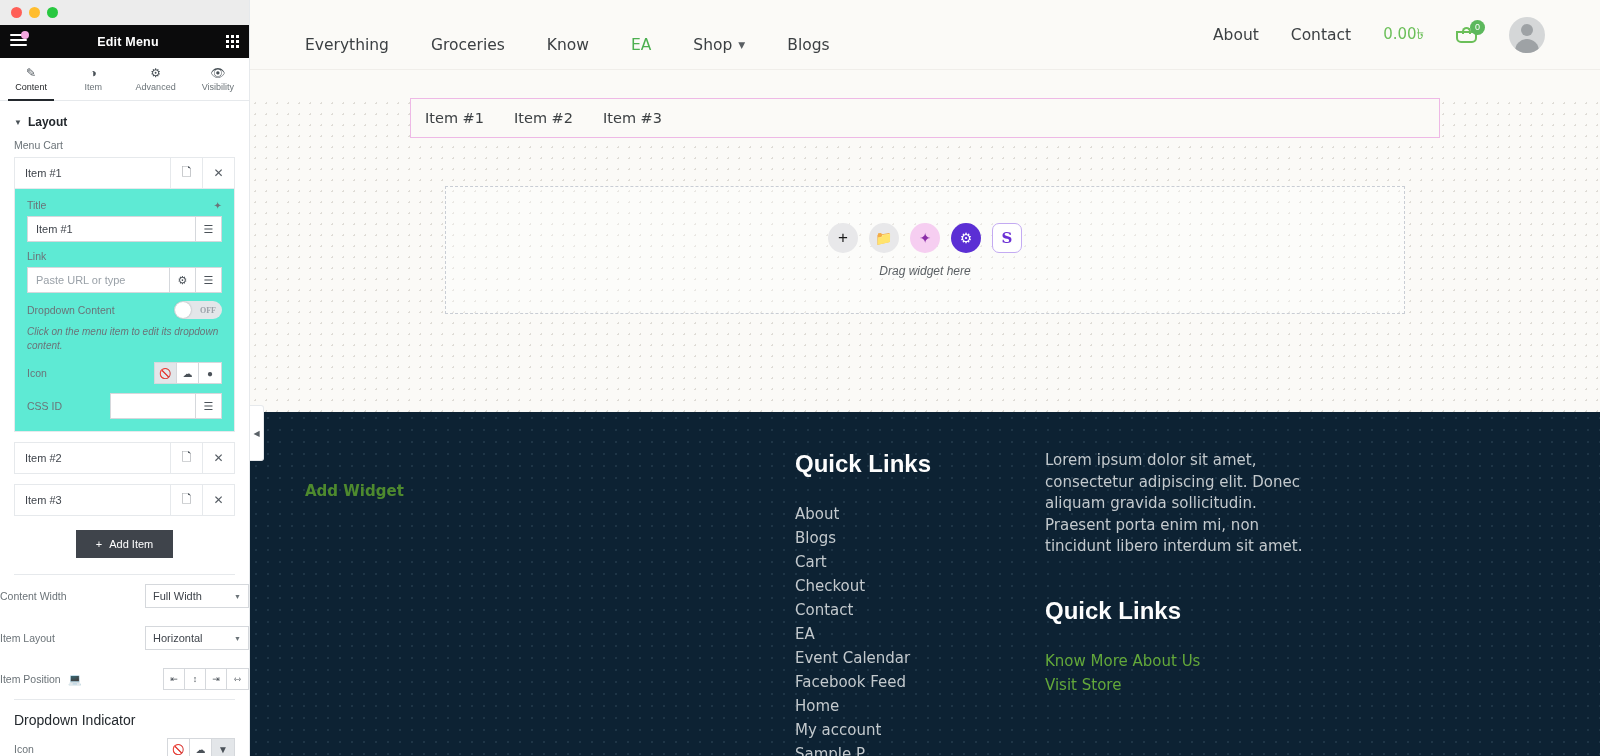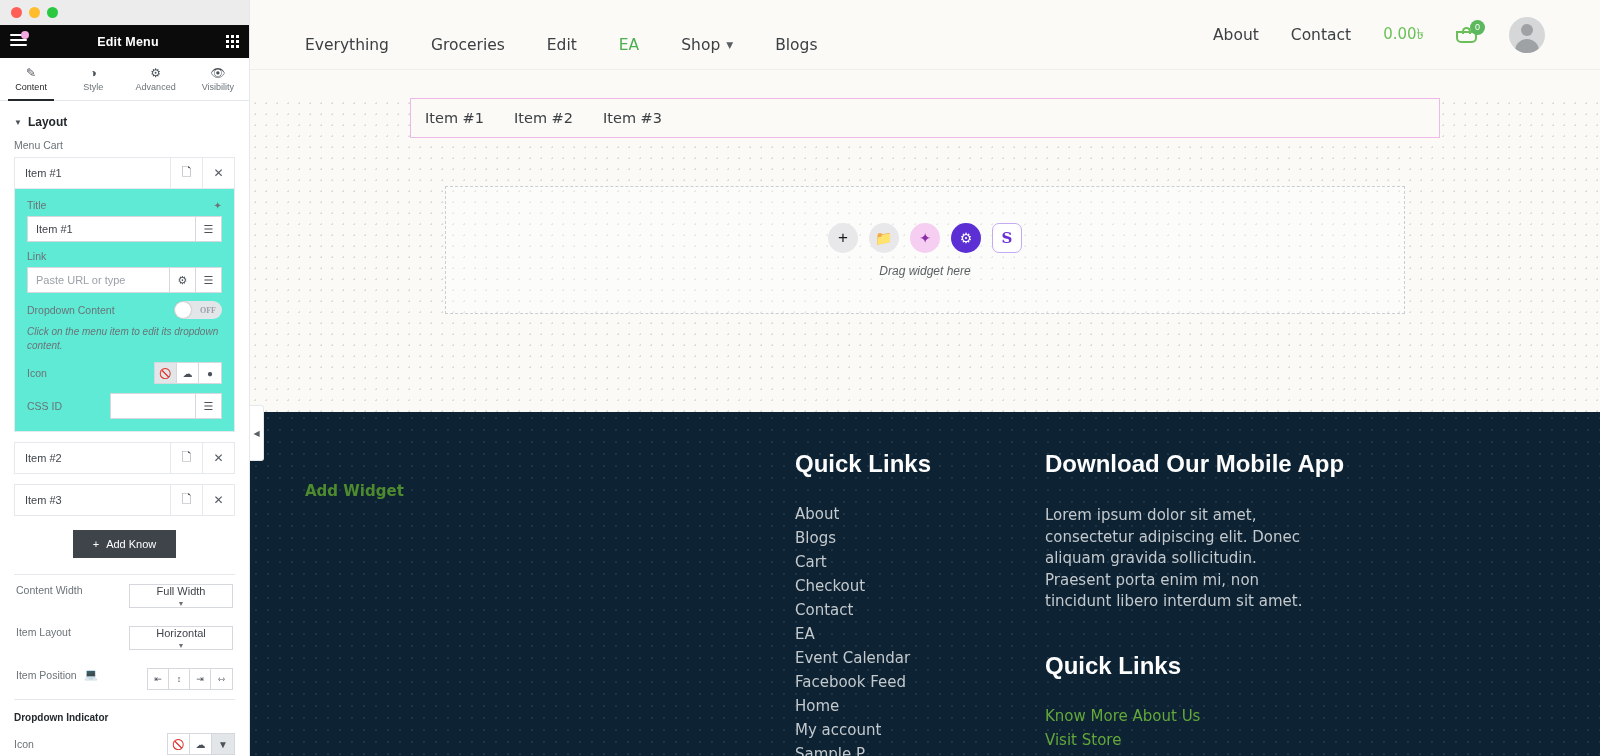--- a/index.html
+++ b/index.html
@@ -152,39 +152,39 @@
   .add-item-btn {
     background: #3f444b; color: #fff; border: none;
     font-size: 11px; padding: 8px 20px; cursor: pointer;
     display: flex; align-items: center; gap: 7px;
     font-family: "Liberation Sans", sans-serif;
   }
 
   .divider { height: 1px; background: #e6e9ec; margin: 0 14px; }
 
   .opt-row {
-    display: flex; align-items: flex-start; justify-content: space-between;
-    padding: 9px 16px;
+    display: flex; align-items: center; justify-content: space-between;
+    padding: 9px 0;
   }
   .opt-lbl { font-size: 10.5px; color: #6b7378; display: flex; align-items: center; gap: 8px; }
   .select-box {
     width: 104px; height: 24px; border: 1px solid #d5d8dc; background: #fff;
     display: flex; align-items: center; justify-content: space-between;
-    padding: 0 7px; font-size: 11px; color: #3f444b; cursor: pointer; flex-direction: column;
+    padding: 0 7px; font-size: 11px; color: #3f444b; cursor: pointer;
   }
   .select-box .sc { font-size: 7px; color: #6b7378; }
   .device-ico { font-size: 11px; color: #6b7378; cursor: pointer; }
   .align-choices { display: flex; border: 1px solid #d5d8dc; height: 22px; }
   .align-choices .ch {
     width: 21px; display:flex; align-items:center; justify-content:center;
     border-right: 1px solid #d5d8dc; cursor: pointer; font-size: 9px; color: #4b5259;
   }
   .align-choices .ch:last-child { border-right: none; }
 
-  .subhead { font-size: 10px; font-weight: bold; color: #23282d; padding: 12px 14px 10px; }
+  .subhead { font-size: 14px; font-weight: normal; color: #23282d; padding: 12px 14px 10px; }
   .trunc-row { display:flex; align-items:center; justify-content:space-between; padding: 0 14px; }
 
   
   .collapse-handle {
     position: absolute; left: 250px; top: 405px;
     width: 14px; height: 56px;
     background: #fff; border: 1px solid #e6e9ec; border-left: none;
     border-radius: 0 3px 3px 0;
     display: flex; align-items: center; justify-content: center;
     cursor: pointer; z-index: 9; font-size: 8px; color: #5a6167;
@@ -358,21 +358,21 @@
       </div>
     </div>
 
     <div class="tabs">
       <div class="tab active">
         <span class="t-ico">✎</span>
         <span class="t-lbl">Content</span>
       </div>
       <div class="tab">
         <span class="t-ico">◑</span>
-        <span class="t-lbl">Style</span>
+        <span class="t-lbl">Item</span>
       </div>
       <div class="tab">
         <span class="t-ico">⚙</span>
         <span class="t-lbl">Advanced</span>
       </div>
       <div class="tab">
         <span class="t-ico">👁</span>
         <span class="t-lbl">Visibility</span>
       </div>
     </div>
@@ -450,21 +450,21 @@
         <div class="rep-row" style="margin-top:10px">
           <div class="rep-title">Item #3</div>
           <div class="rep-btn">🗋</div>
           <div class="rep-btn">✕</div>
         </div>
       </div>
 
       <div class="addbtn-wrap">
         <button class="add-item-btn">
           <span>+</span>
-          <span>Add Know</span>
+          <span>Add Item</span>
         </button>
       </div>
 
       <div class="divider"></div>
 
       <div class="opt-row">
         <span class="opt-lbl">Content Width</span>
         <div class="select-box">
           <span>Full Width</span>
           <span class="sc">▼</span>
@@ -516,21 +516,21 @@
 
     <nav class="site-nav">
       <div class="nav-left">
         <div class="nav-link">
           <span>Everything</span>
         </div>
         <div class="nav-link">
           <span>Groceries</span>
         </div>
         <div class="nav-link">
-          <span>Edit</span>
+          <span>Know</span>
         </div>
         <div class="nav-link accent">
           <span>EA</span>
         </div>
         <div class="nav-link">
           <span>Shop</span>
           <span class="chev">▼</span>
         </div>
         <div class="nav-link">
           <span>Blogs</span>
@@ -596,21 +596,20 @@
           <a>EA</a>
           <a>Event Calendar</a>
           <a>Facebook Feed</a>
           <a>Home</a>
           <a>My account</a>
           <a>Sample P</a>
         </div>
       </div>
 
       <div class="fcol fcol-3">
-        <div class="f-title">Download Our Mobile App</div>
         <div class="f-para">Lorem ipsum dolor sit amet, consectetur adipiscing elit. Donec aliquam gravida sollicitudin. Praesent porta enim mi, non tincidunt libero interdum sit amet.</div>
         <div class="f-title second">Quick Links</div>
         <div class="f-green">
           <a>Know More About Us</a>
           <a>Visit Store</a>
 
         </div>
       </div>
 
     </footer>

